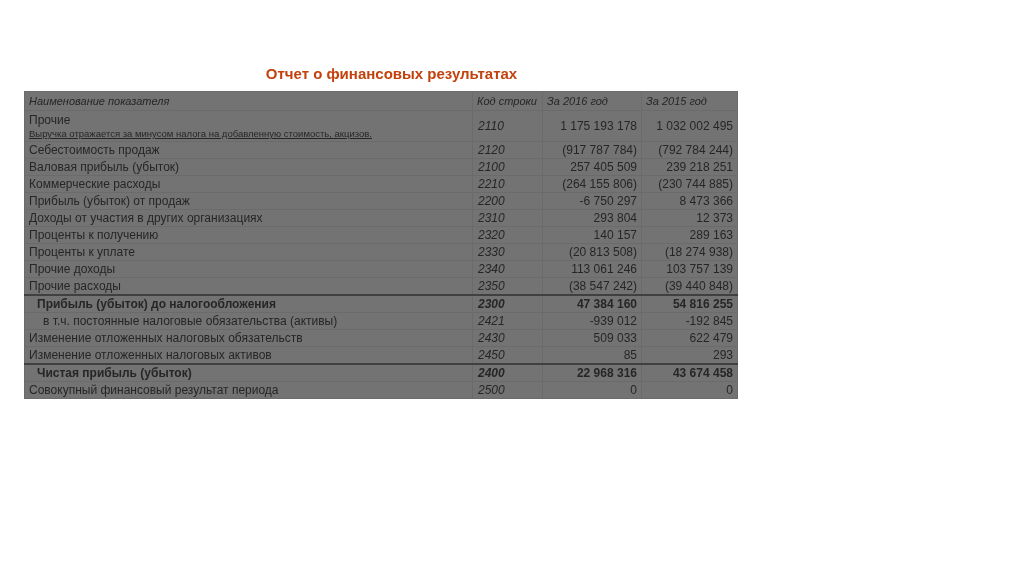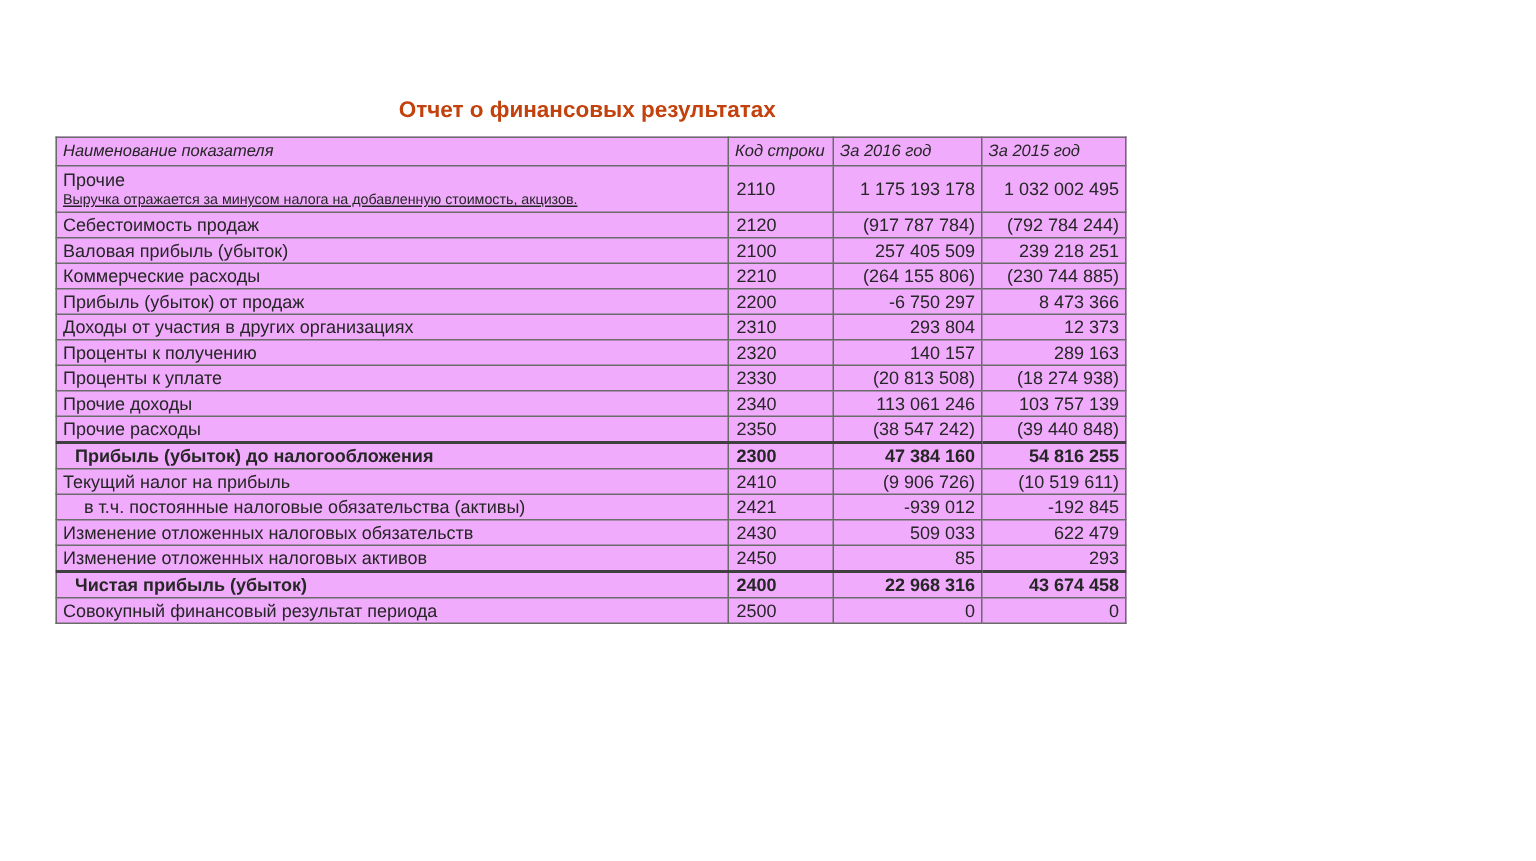--- a/index.html
+++ b/index.html
@@ -21,25 +21,25 @@
     left: 35px;
     width: 713px;
     text-align: center;
     font-size: 15px;
     font-weight: bold;
     color: #c2410c;
   }
   table.fin-table {
     position: absolute;
     top: 91px;
-    left: 37px;
+    left: 24px;
     width: 713px;
     border-collapse: collapse;
     table-layout: fixed;
-    background: #f0abfc;
+    background: #737373;
   }
   .fin-table th, .fin-table td {
     border: 1px solid #6b6b6b;
     overflow: hidden;
     vertical-align: middle;
     padding: 0 4px;
   }
   .fin-table thead th {
     font-style: italic;
     font-weight: normal;
@@ -53,20 +53,21 @@
     height: 16px;
     line-height: 15px;
     white-space: nowrap;
   }
   .fin-table td.num {
     text-align: right;
   }
   .fin-table td.code {
     text-align: left;
     padding-left: 5px;
+    font-style: italic;
   }
   .fin-table tr.row-tall td {
     height: 30px;
   }
   .fin-table td.name .note {
     font-size: 9.5px;
     line-height: 11px;
     white-space: nowrap;
     text-decoration: underline;
   }
@@ -184,28 +185,20 @@
         <td class="num">(39 440 848)</td>
       </tr>
       <tr class="total">
         <td class="name">
           <div>Прибыль (убыток) до налогообложения</div>
         </td>
         <td class="code">2300</td>
         <td class="num">47 384 160</td>
         <td class="num">54 816 255</td>
       </tr>
-      <tr>
-        <td class="name">
-          <div>Текущий налог на прибыль</div>
-        </td>
-        <td class="code">2410</td>
-        <td class="num">(9 906 726)</td>
-        <td class="num">(10 519 611)</td>
-      </tr>
       <tr class="sub">
         <td class="name">
           <div>в т.ч. постоянные налоговые обязательства (активы)</div>
         </td>
         <td class="code">2421</td>
         <td class="num">-939 012</td>
         <td class="num">-192 845</td>
       </tr>
       <tr>
         <td class="name">

